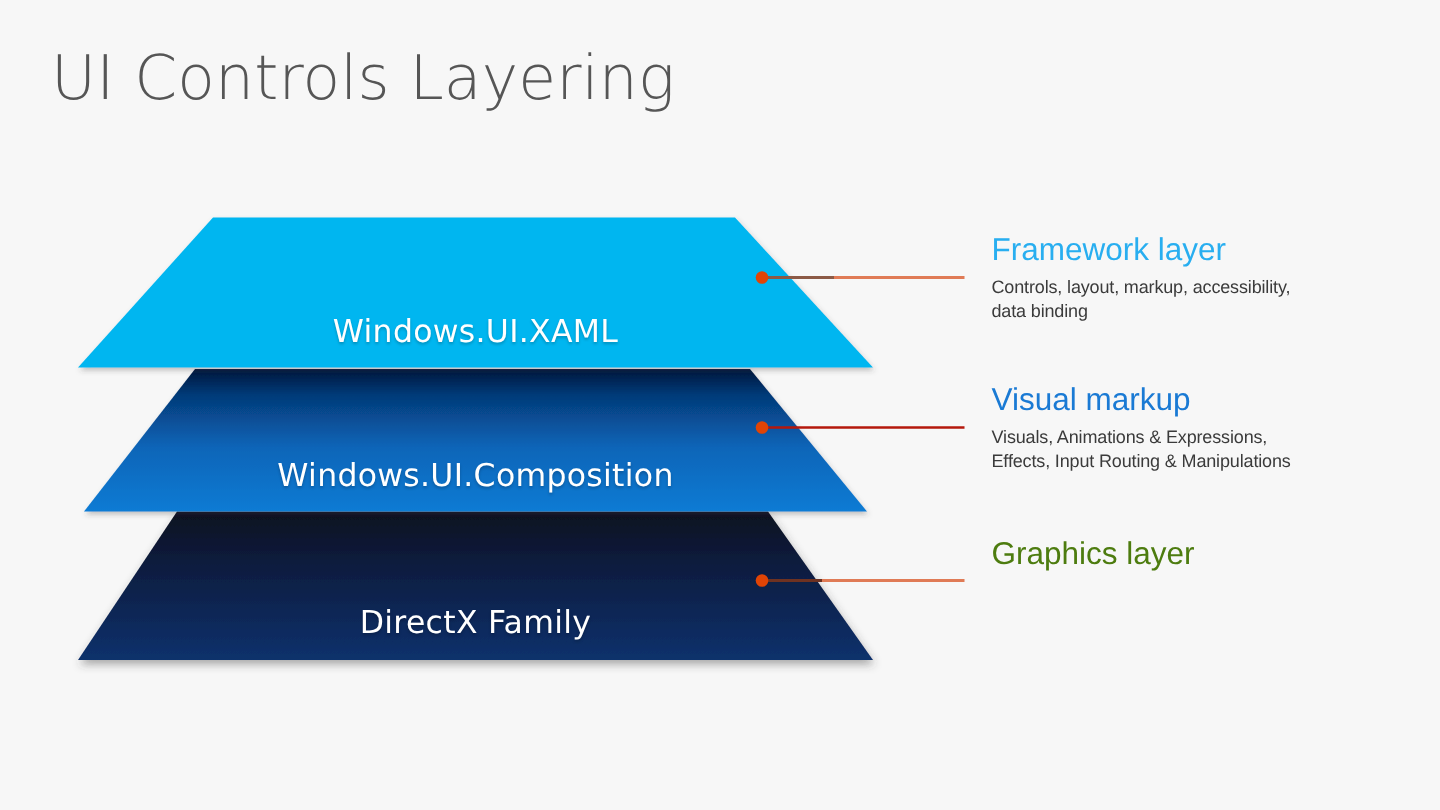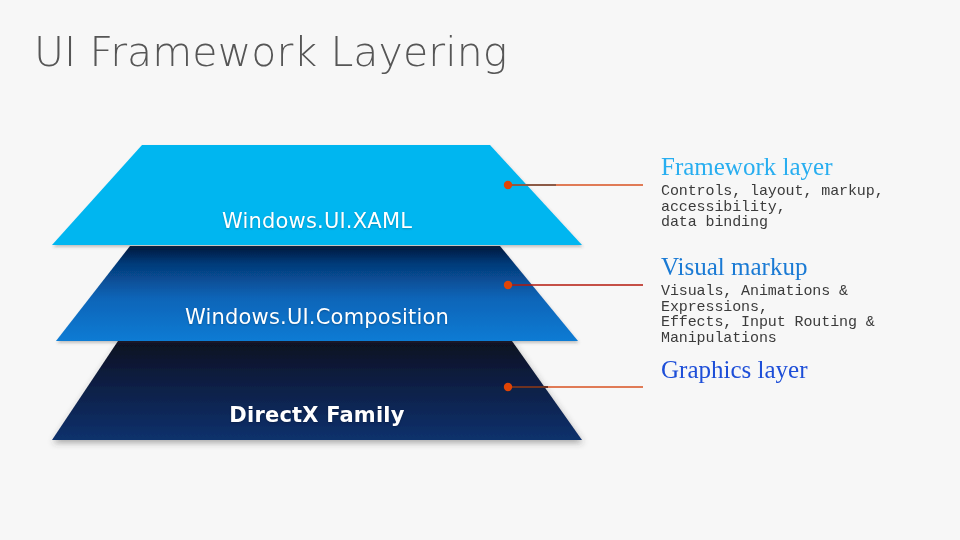--- a/index.html
+++ b/index.html
@@ -61,60 +61,60 @@
     font-size: 21px;
     font-weight: 400;
     font-family: "DejaVu Sans", "Liberation Sans", sans-serif;
     letter-spacing: 0.2px;
     text-shadow: 0 1px 2px rgba(0,0,0,0.22);
     white-space: nowrap;
     pointer-events: none;
   }
   #caption-0 { left: 52px; width: 530px; top: 209px; }
   #caption-1 { left: 52px; width: 530px; top: 305px; text-align: center; }
-  #caption-2 { left: 52px; width: 530px; top: 403px; font-weight: bold; }
+  #caption-2 { left: 52px; width: 530px; top: 403px; }
 
   
   .annotation {
     position: absolute;
     left: 661px;
     width: 290px;
   }
   .annotation .ann-title {
-    font-size: 25px;
+    font-size: 21px;
     font-weight: 400;
-    font-family: Liberation Serif, serif;
+    font-family: Liberation Sans, sans-serif;
     line-height: 26px;
     white-space: nowrap;
     margin: 0 0 4px 0;
   }
   .annotation .ann-desc {
-    font-size: 15px;
+    font-size: 12px;
     line-height: 15.5px;
     color: #3b3b3b;
-    font-family: Liberation Mono, monospace;
+    font-family: Liberation Sans, sans-serif;
     margin: 0;
     letter-spacing: -0.1px;
   }
   .annotation .ann-desc span { display: block; }
 
   #annotation-0 { top: 154px; }
   #annotation-1 { top: 254px; }
   #annotation-2 { top: 357px; }
 
   #annotation-0 .ann-title { color: #28AEF0; }
   #annotation-1 .ann-title { color: #1A7AD4; }
-  #annotation-2 .ann-title { color: #1d4ed8; }
+  #annotation-2 .ann-title { color: #4d7c0f; }
 </style>
 </head>
 <body>
 
 <div id="slide">
 
-  <div id="page-title">UI Framework Layering</div>
+  <div id="page-title">UI Controls Layering</div>
 
   <div id="layer-stack">
     <svg width="960" height="540" viewBox="0 0 960 540">
       <defs>
         <linearGradient id="grad-visual" x1="0" y1="0" x2="0" y2="1">
           <stop offset="0%" stop-color="#03173C"></stop>
           <stop offset="18%" stop-color="#053A78"></stop>
           <stop offset="55%" stop-color="#0A65B8"></stop>
           <stop offset="100%" stop-color="#0A7BD4"></stop>
         </linearGradient>

